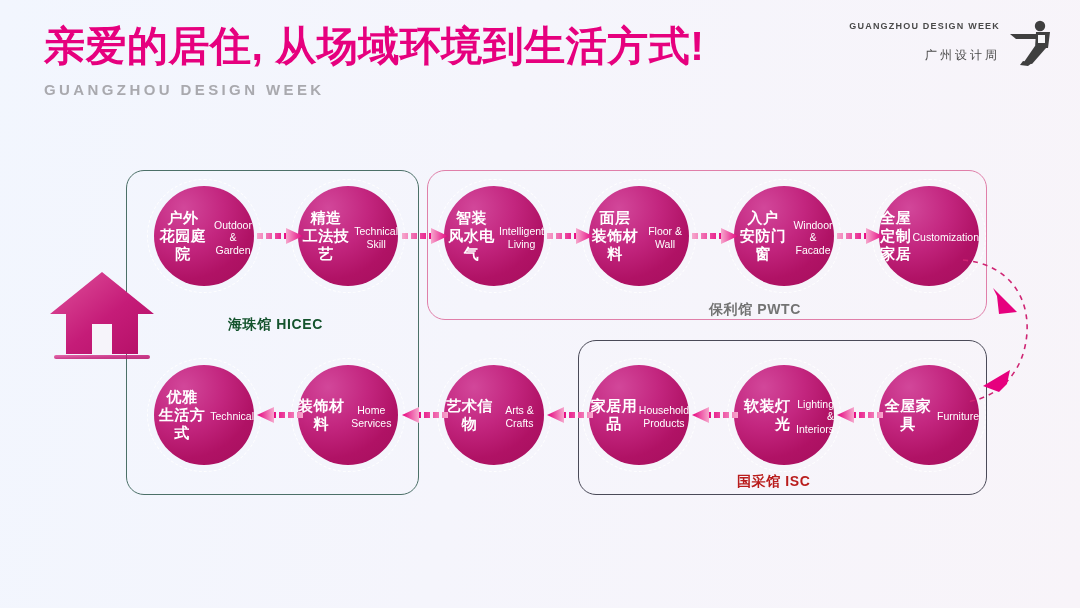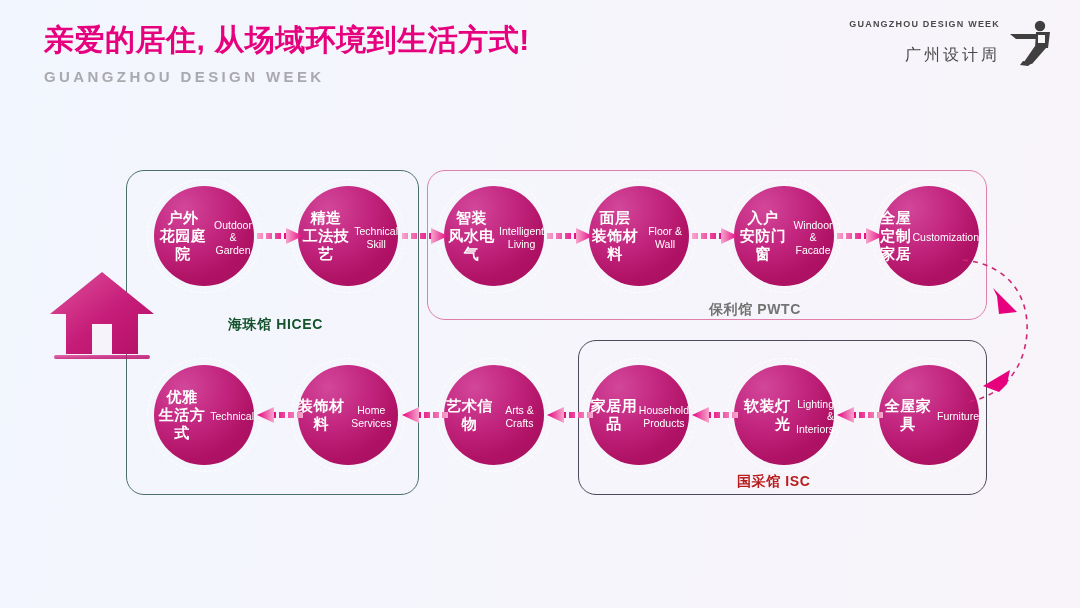--- a/index.html
+++ b/index.html
@@ -9,37 +9,37 @@
     overflow: hidden;
   }
   body {
     position: relative;
     background: linear-gradient(100deg, #f2f6fe 0%, #f5f5fc 45%, #f8f4f9 100%);
   }
 
   
   .header { position: absolute; left: 44px; top: 22px; }
   .title {
-    font-size: 30px; font-weight: bold; color: #e6007e;
+    font-size: 41px; font-weight: bold; color: #e6007e;
     letter-spacing: 0.5px; white-space: nowrap; line-height: 1.2;
   }
   .subtitle {
     font-size: 15px; font-weight: bold; color: #a9a9ae;
     letter-spacing: 3.4px; margin-top: 10px; white-space: nowrap;
   }
 
   
   .logo { position: absolute; right: 26px; top: 18px; display: flex; align-items: center; gap: 8px; }
   .logo-text { text-align: right; }
   .logo-en {
     font-size: 9px; font-weight: bold; color: #4a4a4a;
     letter-spacing: 1.2px; white-space: nowrap;
   }
   .logo-cn {
-    font-size: 16px; color: #4a4a4a; letter-spacing: 3px;
+    font-size: 12px; color: #4a4a4a; letter-spacing: 3px;
     margin-top: 16px; white-space: nowrap;
   }
   .logo-mark { width: 46px; height: 48px; }
 
   
   .frame { position: absolute; border-radius: 18px; }
   .frame-hicec { left: 126px; top: 170px; width: 293px; height: 325px;
                  border: 1.6px solid #4c7068; }
   .frame-pwtc  { left: 427px; top: 170px; width: 560px; height: 150px;
                  border: 1.6px solid #e07fa9; }

